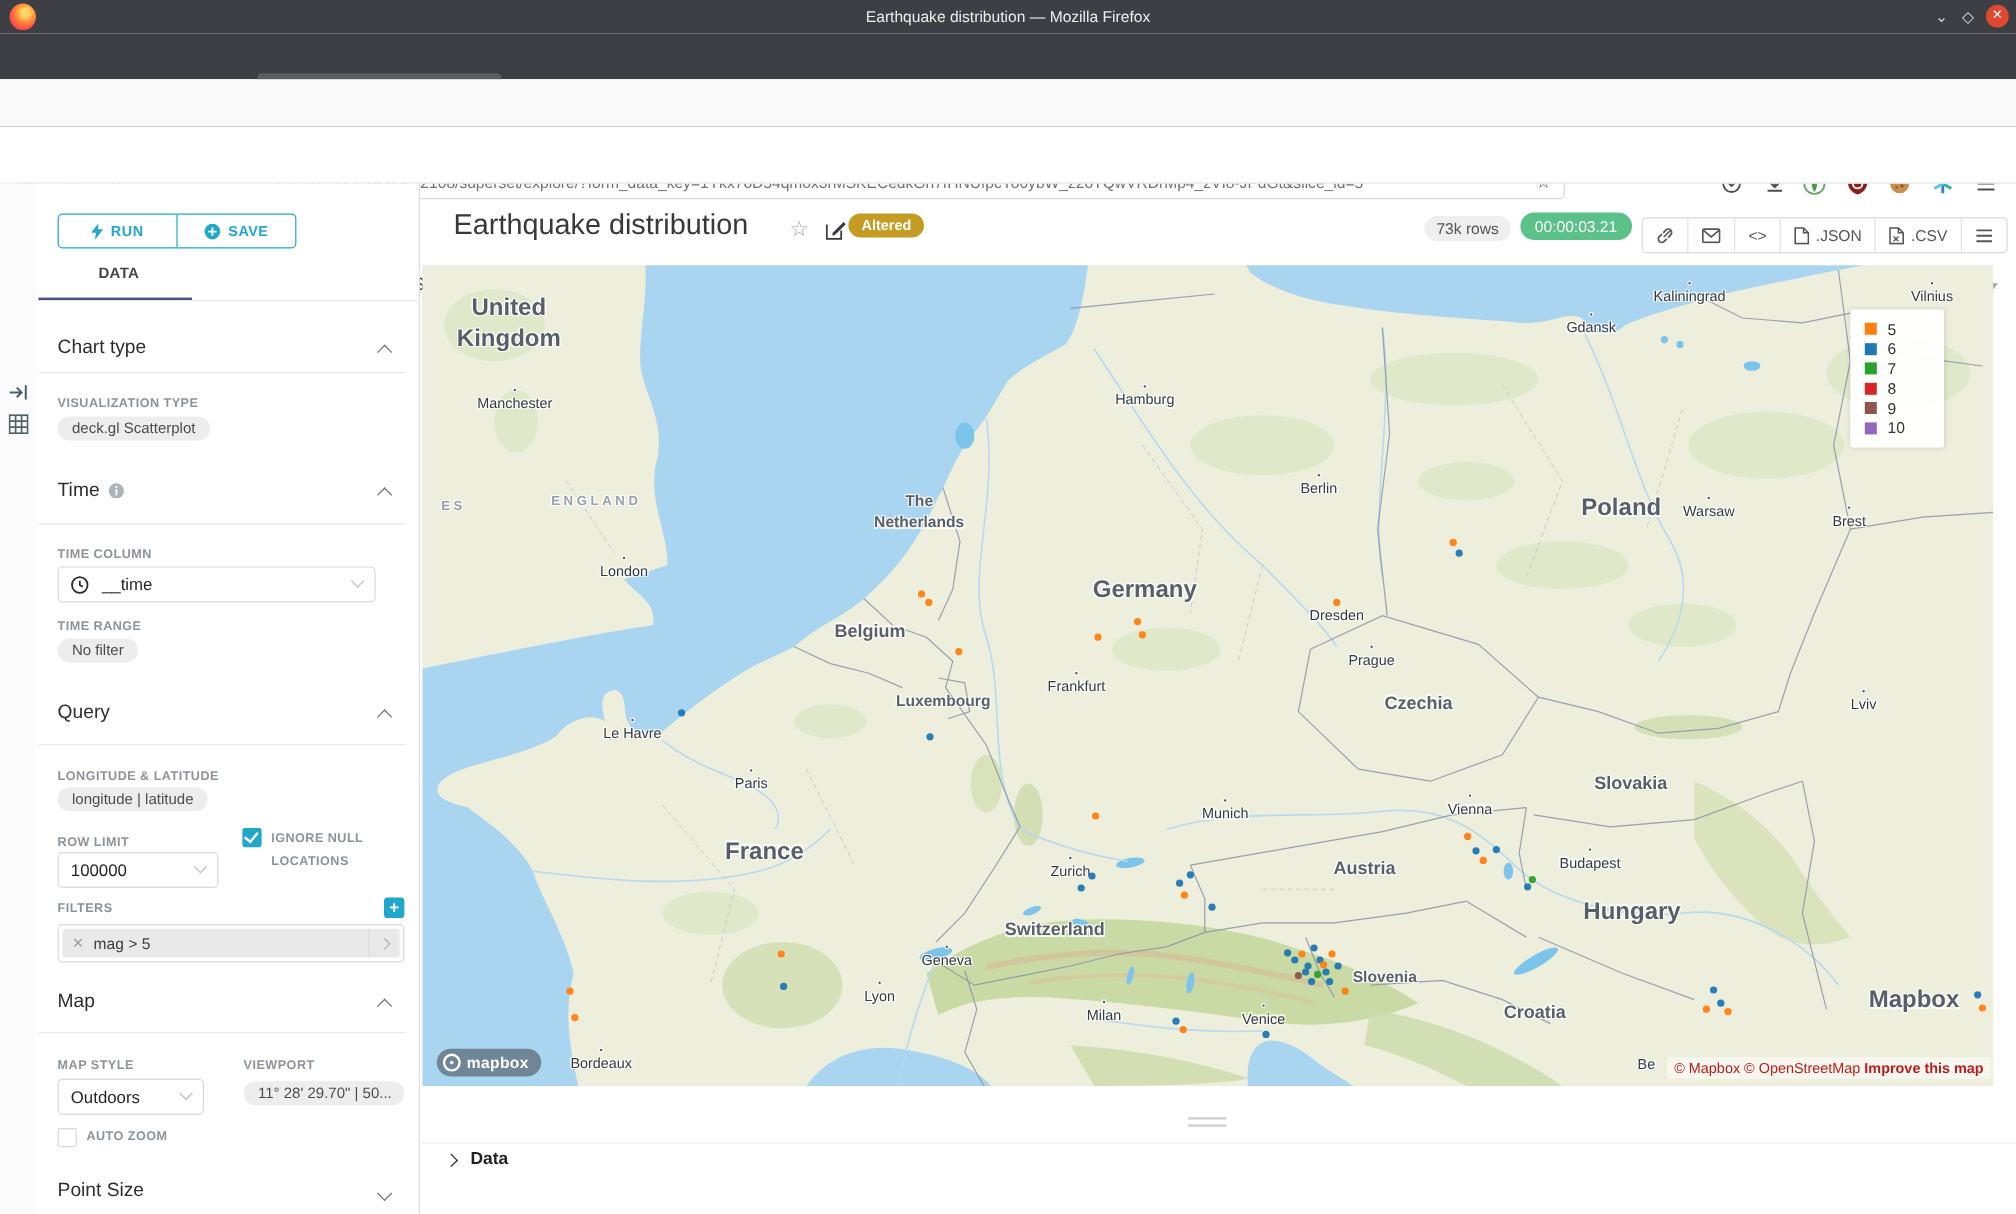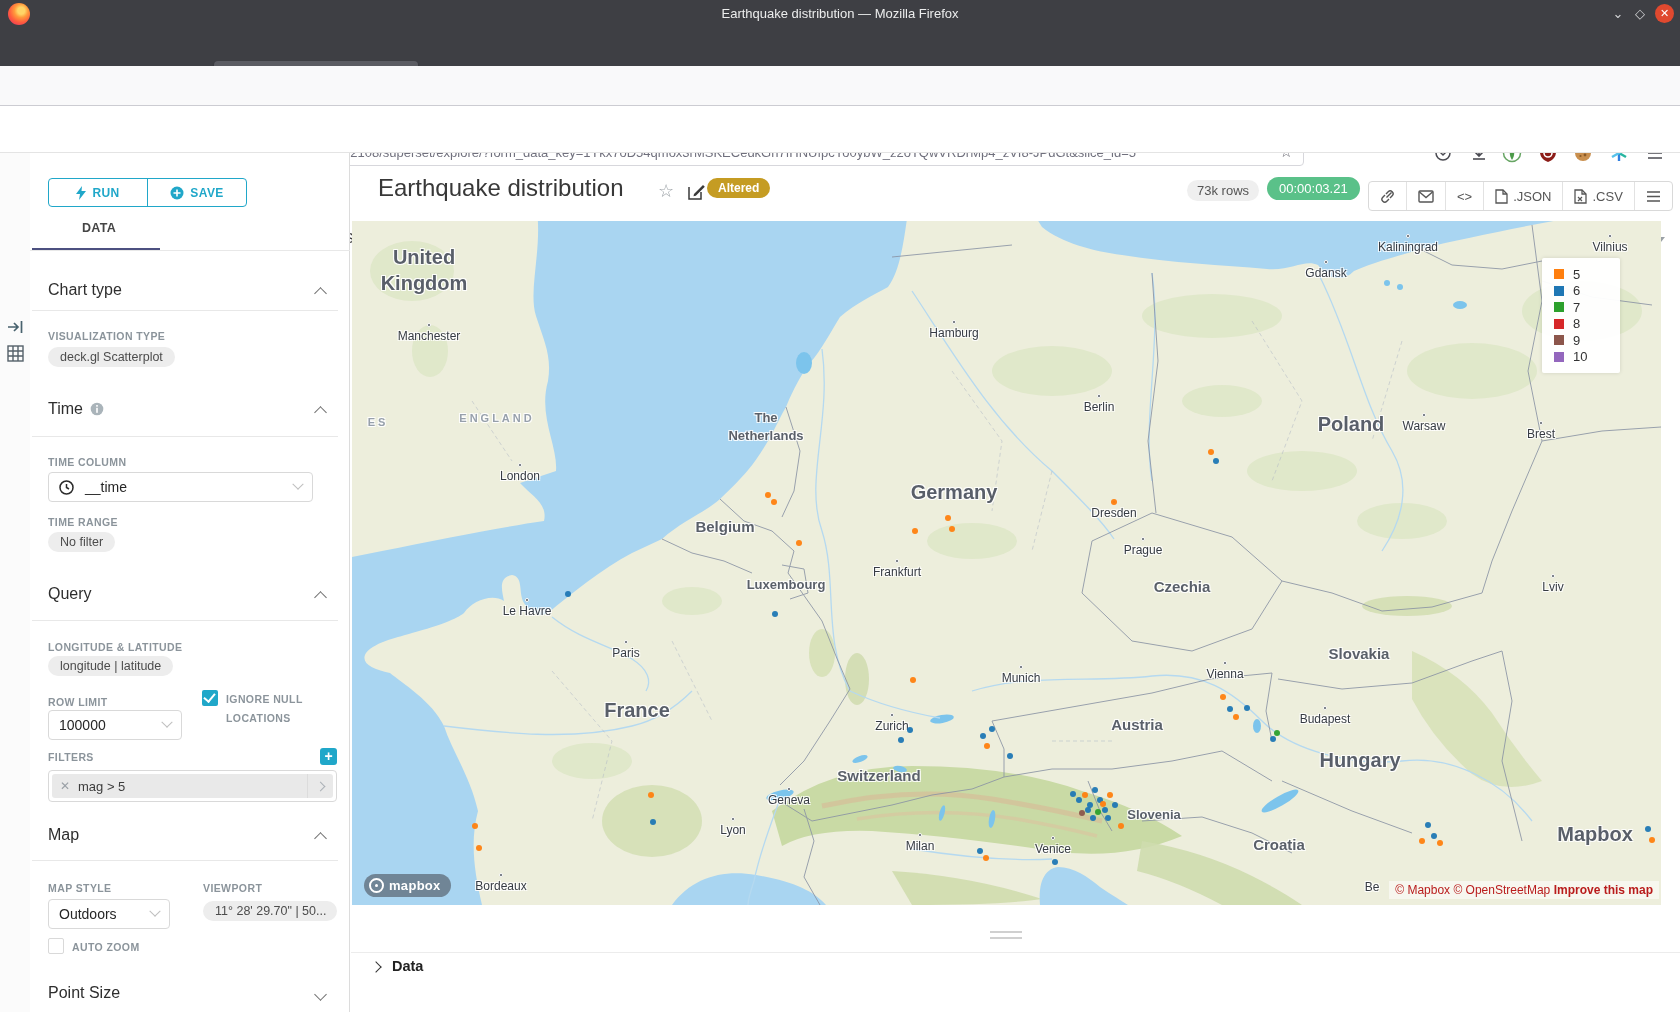--- a/index.html
+++ b/index.html
@@ -312,21 +312,21 @@
   <div class="abs sec-h" style="left:48px;top:826px;">Map</div>
   <span class="abs chev chev-up" style="left:316px;top:834px;"></span>
   <div class="abs divider" style="left:32px;top:860px;width:306px;"></div>
   <div class="abs ctl-label" style="left:48px;top:882px;">MAP STYLE</div>
   <div class="abs ctl-label" style="left:203px;top:882px;">VIEWPORT</div>
   <div class="abs select" style="left:48px;top:899px;width:122px;">
     <span>Outdoors</span>
     <span class="sel-caret"></span>
   </div>
   <span class="abs pill" style="left:203px;top:901px;max-width:134px;overflow:hidden;">11° 28' 29.70" | 50...</span>
-  <div class="abs" style="left:48px;top:938px;display:flex;gap:8px;">
+  <div class="abs" style="left:48px;top:938px;display:flex;gap:8px;align-items:center;">
     <span class="checkbox cb-off"></span>
     <span class="cb-lbl">AUTO ZOOM</span>
   </div>
 
   <div class="abs sec-h" style="left:48px;top:984px;">Point Size</div>
   <span class="abs chev chev-dn" style="left:316px;top:990px;"></span>
 
   <div class="abs chart-title">Earthquake distribution</div>
   <span class="abs hdr-ic" style="left:658px;top:180px;">☆</span>
   <svg class="abs" style="left:688px;top:183px;" width="17" height="17" viewBox="0 0 17 17">

